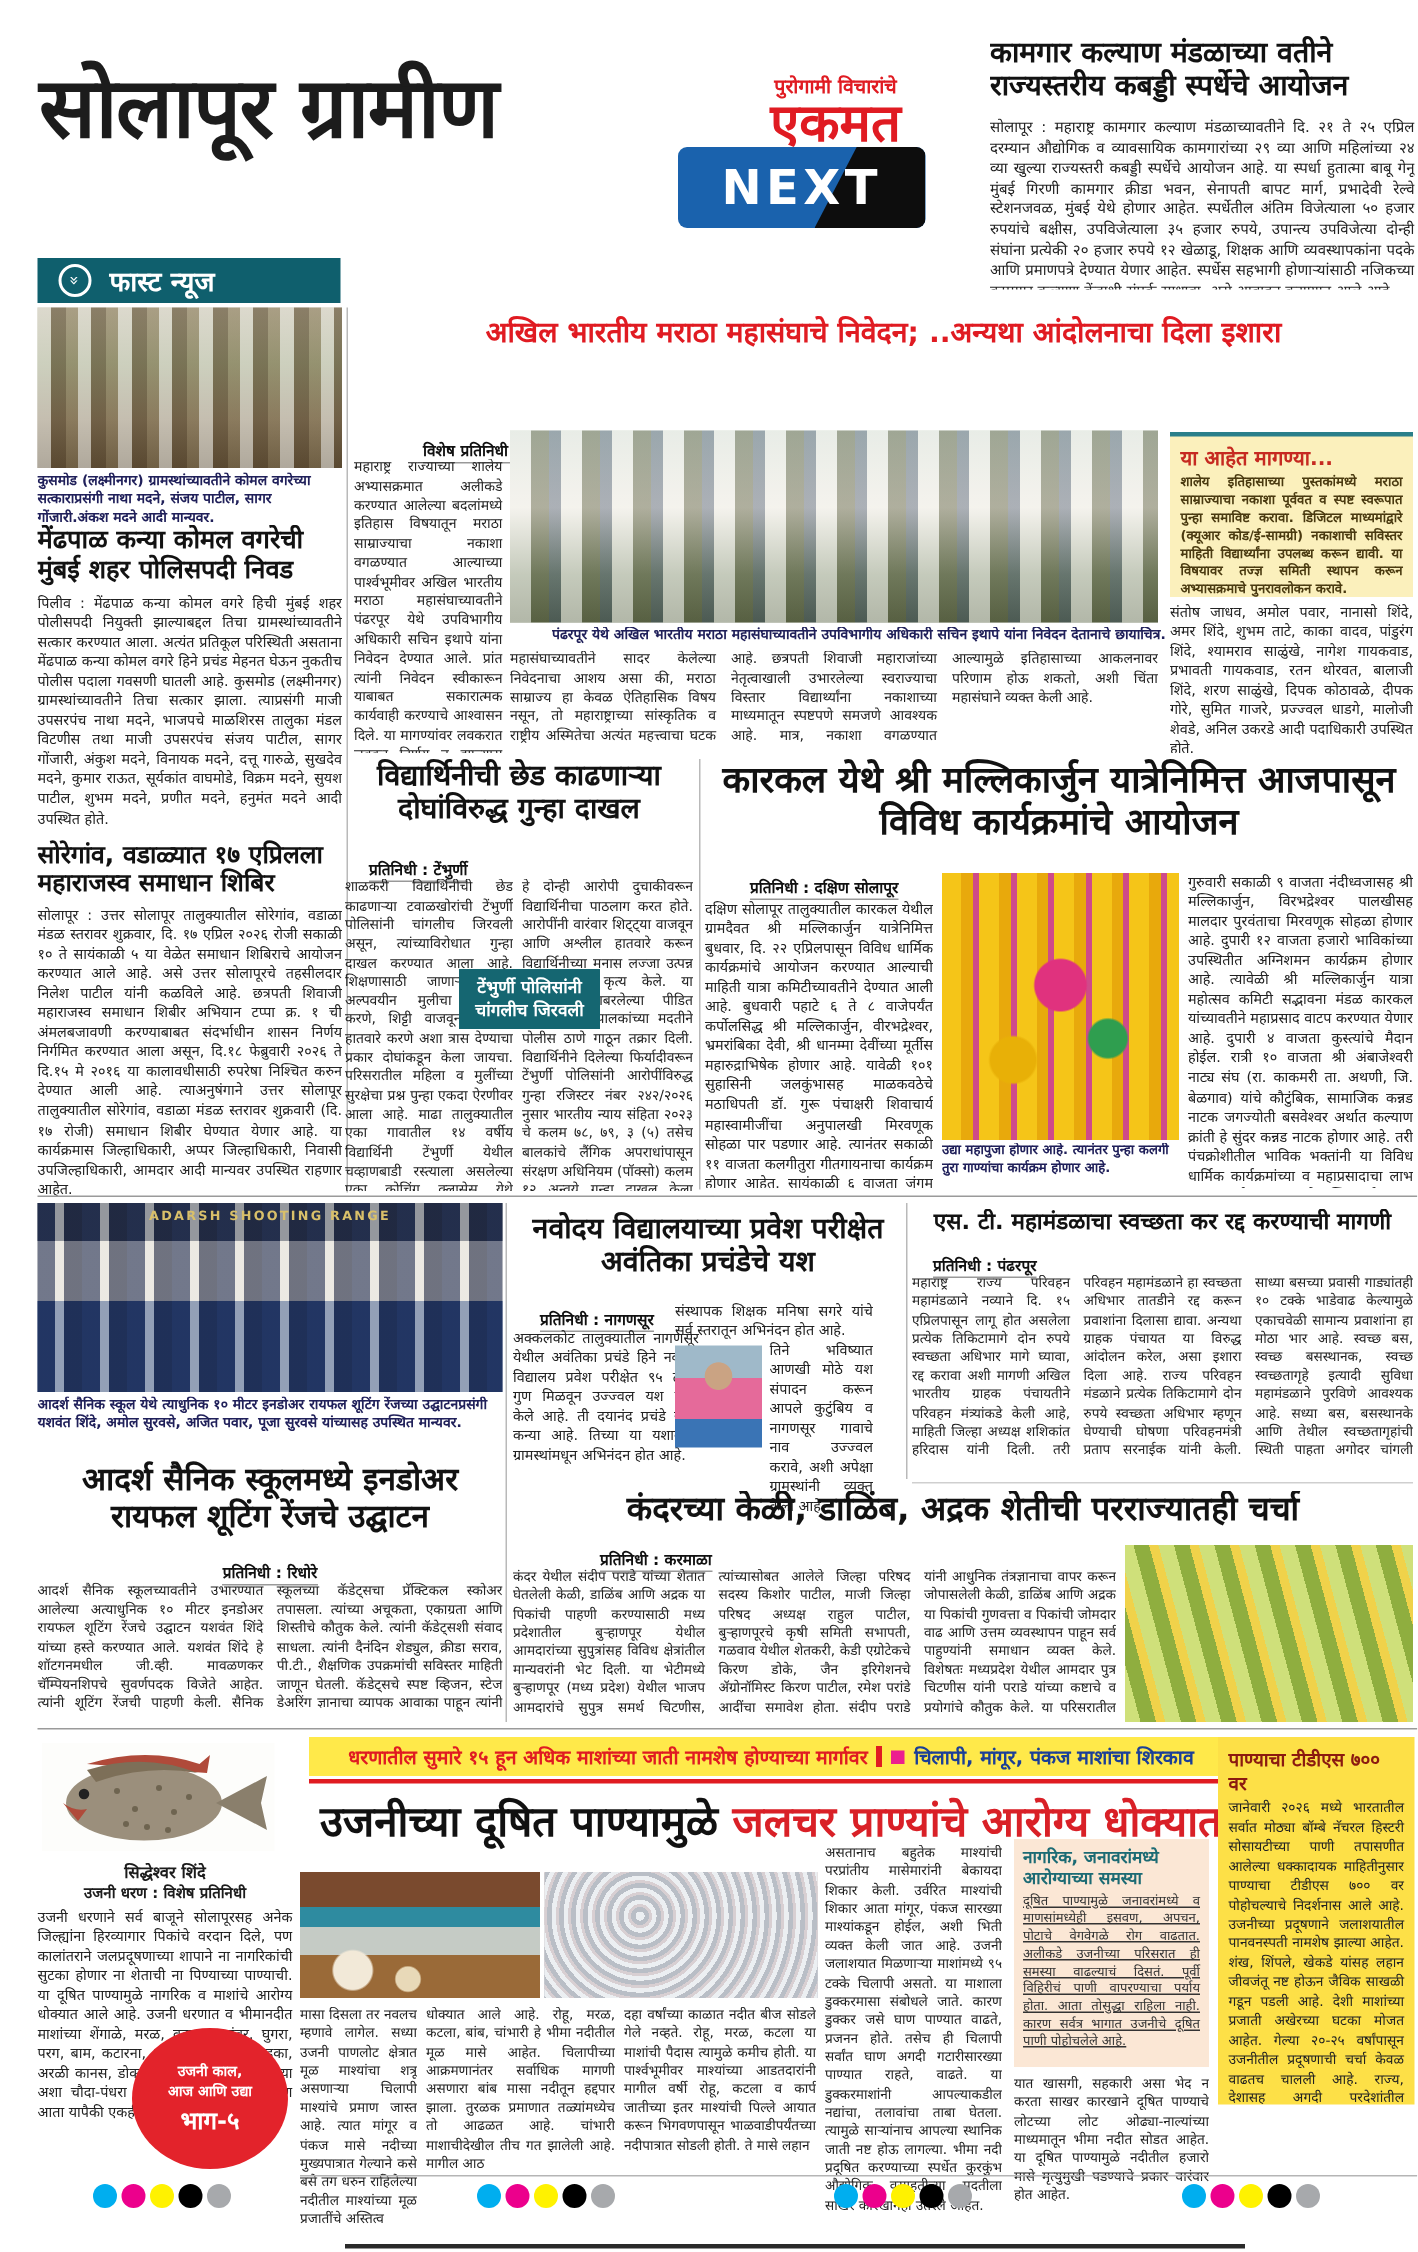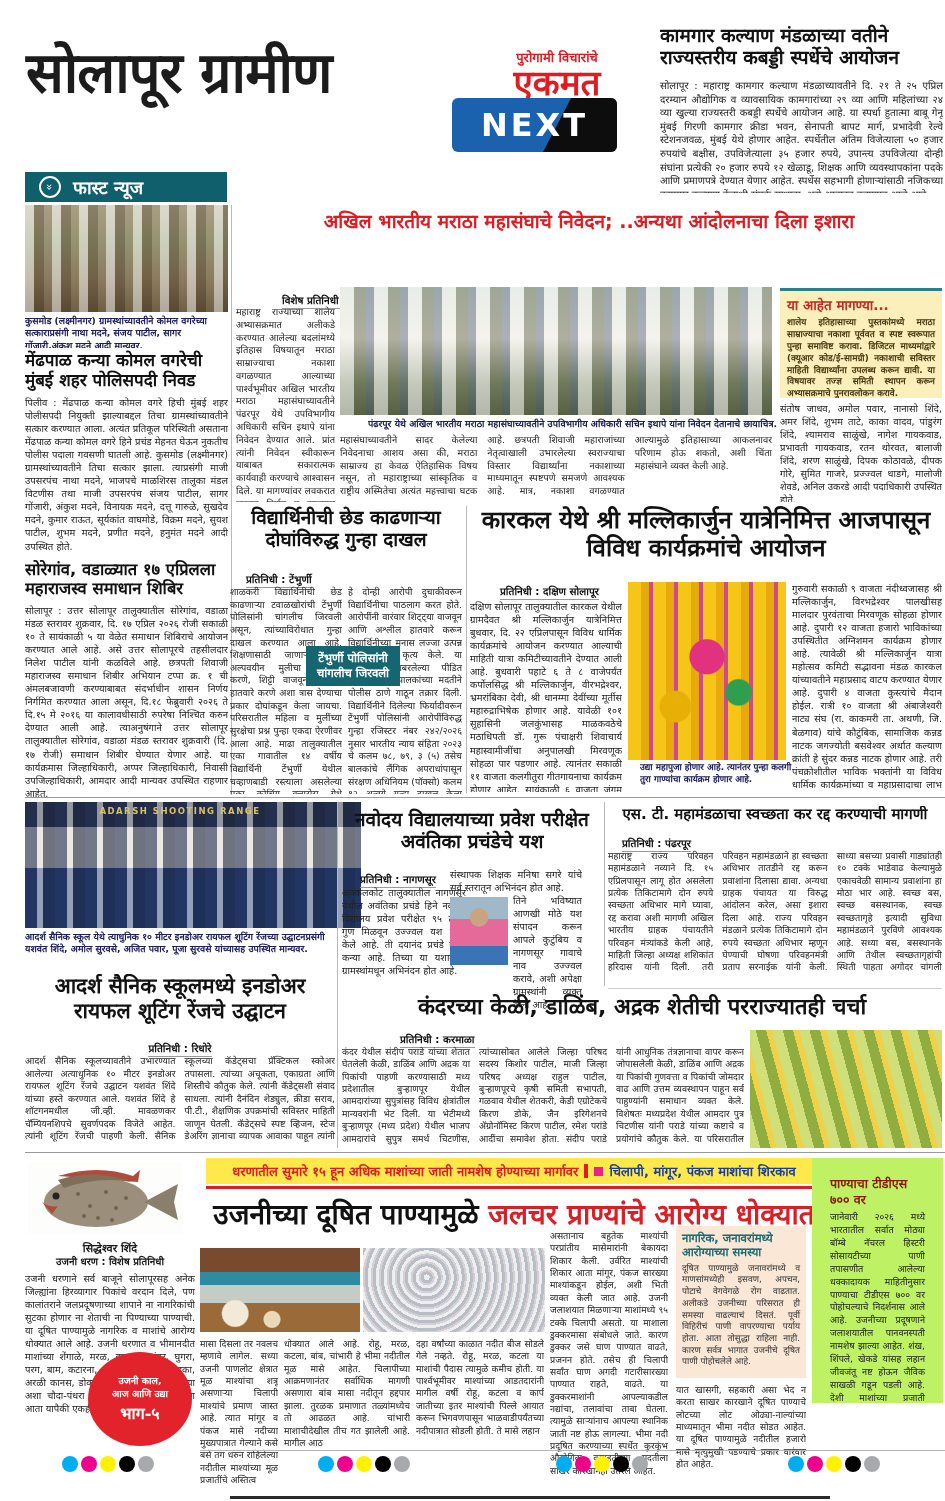--- a/index.html
+++ b/index.html
@@ -106,25 +106,25 @@
   <div class="abs body-txt" style="left:348px;top:586px;width:114px;height:208px;font-size:9.3px;">हे दोन्ही आरोपी दुचाकीवरून विद्यार्थिनीचा पाठलाग करत होते. आरोपींनी वारंवार शिट्ट्या वाजवून आणि अश्लील हातवारे करून विद्यार्थिनीच्या मनास लज्जा उत्पन्न होईल, असे कृत्य केले. या प्रकारामुळे घाबरलेल्या पीडित मुलीने अखेर पालकांच्या मदतीने पोलीस ठाणे गाठून तक्रार दिली. विद्यार्थिनीने दिलेल्या फिर्यादीवरून टेंभुर्णी पोलिसांनी आरोपींविरुद्ध गुन्हा रजिस्टर नंबर २४२/२०२६ नुसार भारतीय न्याय संहिता २०२३ चे कलम ७८, ७९, ३ (५) तसेच बालकांचे लैंगिक अपराधांपासून संरक्षण अधिनियम (पॉक्सो) कलम १२ अन्वये गुन्हा दाखल केला आहे. सदर गुन्ह्याचा अधिक तपास सोलापूर ग्रामीण पोलीस अधीक्षक यांच्या मार्गदर्शनाखाली सहाय्यक पोलीस निरीक्षक गणेश चौधरी हे करत आहेत. भरस्त्यात विद्यार्थिनींचा पाठलाग करणाऱ्या या टवाळखोरांवर पोलिसांनी कडक कारवाई करावी, अशी मागणी पालकांमधून होत आहे.</div>
   <div class="abs b ctr" style="left:306px;top:646px;width:88px;padding:5px 3px;background:#156671;color:#fff;font-size:11.5px;line-height:1.3;z-index:2;">टेंभुर्णी पोलिसांनी चांगलीच जिरवली</div>
   <div class="abs vrule" style="left:466px;top:506px;height:287px;"></div>
 
   <div class="abs hl ctr clip" style="left:470px;top:506px;width:472px;height:70px;font-size:24px;">कारकल येथे श्री मल्लिकार्जुन यात्रेनिमित्त आजपासून विविध कार्यक्रमांचे आयोजन</div>
   <div class="abs" style="left:500px;top:580px;">
     <span class="byline">प्रतिनिधी : दक्षिण सोलापूर</span>
   </div>
   <div class="abs body-txt" style="left:470px;top:600px;width:152px;height:192px;">दक्षिण सोलापूर तालुक्यातील कारकल येथील ग्रामदैवत श्री मल्लिकार्जुन यात्रेनिमित्त बुधवार, दि. २२ एप्रिलपासून विविध धार्मिक कार्यक्रमांचे आयोजन करण्यात आल्याची माहिती यात्रा कमिटीच्यावतीने देण्यात आली आहे. बुधवारी पहाटे ६ ते ८ वाजेपर्यंत कर्पोलसिद्ध श्री मल्लिकार्जुन, वीरभद्रेश्वर, भ्रमरांबिका देवी, श्री धानम्मा देवींच्या मूर्तीस महारुद्राभिषेक होणार आहे. यावेळी १०१ सुहासिनी जलकुंभासह माळकवठेचे मठाधिपती डॉ. गुरू पंचाक्षरी शिवाचार्य महास्वामीजींचा अनुपालखी मिरवणूक सोहळा पार पडणार आहे. त्यानंतर सकाळी ११ वाजता कलगीतुरा गीतगायनाचा कार्यक्रम होणार आहेत. सायंकाळी ६ वाजता जंगम महास्वामीजींना महाप्रसाद, रात्री ११ वाजता सदर वाशिंग मिरवणूकीने देवालयात</div>
   <div class="abs ph ph-deity" style="left:628px;top:582px;width:158px;height:178px;"></div>
-  <div class="abs cap-txt" style="left:628px;top:762px;width:158px;height:28px;font-size:8.8px;margin-left:12px;">उद्या महापुजा होणार आहे. त्यानंतर पुन्हा कलगी तुरा गाण्यांचा कार्यक्रम होणार आहे.</div>
+  <div class="abs cap-txt" style="left:628px;top:762px;width:158px;height:28px;font-size:8.8px;">उद्या महापुजा होणार आहे. त्यानंतर पुन्हा कलगी तुरा गाण्यांचा कार्यक्रम होणार आहे.</div>
   <div class="abs body-txt" style="left:792px;top:582px;width:150px;height:210px;">गुरुवारी सकाळी ९ वाजता नंदीध्वजासह श्री मल्लिकार्जुन, विरभद्रेश्वर पालखीसह मालदार पुरवंताचा मिरवणूक सोहळा होणार आहे. दुपारी १२ वाजता हजारो भाविकांच्या उपस्थितीत अग्निशमन कार्यक्रम होणार आहे. त्यावेळी श्री मल्लिकार्जुन यात्रा महोत्सव कमिटी सद्भावना मंडळ कारकल यांच्यावतीने महाप्रसाद वाटप करण्यात येणार आहे. दुपारी ४ वाजता कुस्त्यांचे मैदान होईल. रात्री १० वाजता श्री अंबाजेश्वरी नाट्य संघ (रा. काकमरी ता. अथणी, जि. बेळगाव) यांचे कौटुंबिक, सामाजिक कन्नड नाटक जगज्योती बसवेश्वर अर्थात कल्याण क्रांती हे सुंदर कन्नड नाटक होणार आहे. तरी पंचक्रोशीतील भाविक भक्तांनी या विविध धार्मिक कार्यक्रमांच्या व महाप्रसादाचा लाभ घ्यावा, असे आवाहन श्री मल्लिकार्जुन यात्रा कमिटी व ग्रामस्थ यांनी केले आहे.</div>
   <div class="abs hrule" style="left:25px;top:797px;width:920px;"></div>
 
-  <div class="abs ph ph-shoot" style="left:25px;top:802px;width:336px;height:126px;">
+  <div class="abs ph ph-shoot" style="left:25px;top:802px;width:310px;height:126px;">
     <div class="abs b ctr" style="left:0;top:4px;width:310px;color:#d9c06a;font-size:8.5px;letter-spacing:1.5px;">ADARSH SHOOTING RANGE</div>
   </div>
   <div class="abs cap-txt" style="left:25px;top:931px;width:310px;height:40px;">आदर्श सैनिक स्कूल येथे त्याधुनिक १० मीटर इनडोअर रायफल शूटिंग रेंजच्या उद्घाटनप्रसंगी यशवंत शिंदे, अमोल सुरवसे, अजित पवार, पूजा सुरवसे यांच्यासह उपस्थित मान्यवर.</div>
   <div class="abs hl ctr clip" style="left:25px;top:974px;width:310px;height:60px;font-size:21px;">आदर्श सैनिक स्कूलमध्ये इनडोअर रायफल शूटिंग रेंजचे उद्घाटन</div>
   <div class="abs ctr" style="left:25px;top:1037px;width:310px;">
     <span class="byline">प्रतिनिधी : रिधोरे</span>
   </div>
   <div class="abs body-txt" style="left:25px;top:1055px;width:310px;height:93px;column-count:2;column-gap:9px;font-size:9.2px;">आदर्श सैनिक स्कूलच्यावतीने उभारण्यात आलेल्या अत्याधुनिक १० मीटर इनडोअर रायफल शूटिंग रेंजचे उद्घाटन यशवंत शिंदे यांच्या हस्ते करण्यात आले. यशवंत शिंदे हे शॉटगनमधील जी.व्ही. मावळणकर चॅम्पियनशिपचे सुवर्णपदक विजेते आहेत. त्यांनी शूटिंग रेंजची पाहणी केली. सैनिक स्कूलच्या कॅडेट्सचा प्रॅक्टिकल स्कोअर तपासला. त्यांच्या अचूकता, एकाग्रता आणि शिस्तीचे कौतुक केले. त्यांनी कॅडेट्सशी संवाद साधला. त्यांनी दैनंदिन शेड्युल, क्रीडा सराव, पी.टी., शैक्षणिक उपक्रमांची सविस्तर माहिती जाणून घेतली. कॅडेट्सचे स्पष्ट व्हिजन, स्टेज डेअरिंग ज्ञानाचा व्यापक आवाका पाहून त्यांनी विशेष समाधान व्यक्त केले. याप्रसंगी संस्थाध्यक्ष अमोल सुरवसे, अजित पवार, सचिव दयानंद सुरवसे, एम.डी. सुरवसे, हरिश्चंद्र कांबळे, सिद्धेश्वर पाटील, प्राचार्य डॉ. राऊत, कोच आकाश गुजरे, क्रांती आदी मान्यवर उपस्थित होते.</div>
   <div class="abs vrule" style="left:337px;top:802px;height:346px;"></div>
 
@@ -198,25 +198,25 @@
   <div class="abs ph ph-pipes" style="left:200px;top:1248px;width:160px;height:84px;"></div>
   <div class="abs ph ph-deadfish" style="left:363px;top:1248px;width:182px;height:84px;"></div>
 
   <div class="abs body-txt" style="left:200px;top:1338px;width:78px;height:154px;font-size:9.1px;">मासा दिसला तर नवलच म्हणावे लागेल. सध्या उजनी पाणलोट क्षेत्रात मूळ माश्यांचा शत्रू असणाऱ्या चिलापी माश्यांचे प्रमाण जास्त आहे. त्यात मांगूर व पंकज मासे नदीच्या मुख्यपात्रात गेल्याने कसे बसे तग धरुन राहिलेल्या नदीतील माश्यांच्या मूळ प्रजातींचे अस्तित्व</div>
   <div class="abs body-txt" style="left:284px;top:1338px;width:126px;height:154px;font-size:9.1px;">धोक्यात आले आहे. रोहू, मरळ, कटला, बांब, चांभारी हे भीमा नदीतील मूळ मासे आहेत. चिलापीच्या आक्रमणानंतर सर्वाधिक मागणी असणारा बांब मासा नदीतून हद्दपार झाला. तुरळक प्रमाणात तळ्यांमध्येच तो आढळत आहे. चांभारी माशाचीदेखील तीच गत झालेली आहे. मागील आठ</div>
   <div class="abs body-txt" style="left:416px;top:1338px;width:128px;height:154px;font-size:9.1px;">दहा वर्षांच्या काळात नदीत बीज सोडले गेले नव्हते. रोहू, मरळ, कटला या माशांची पैदास त्यामुळे कमीच होती. या पार्श्वभूमीवर माश्यांच्या आडतदारांनी मागील वर्षी रोहू, कटला व कार्प जातीच्या इतर माश्यांची पिल्ले आयात करून भिगवणपासून भाळवाडीपर्यंतच्या नदीपात्रात सोडली होती. ते मासे लहान</div>
   <div class="abs body-txt" style="left:550px;top:1230px;width:118px;height:262px;font-size:9.1px;">असतानाच बहुतेक माश्यांची परप्रांतीय मासेमारांनी बेकायदा शिकार केली. उर्वरित माश्यांची शिकार आता मांगूर, पंकज सारख्या माश्यांकडून होईल, अशी भिती व्यक्त केली जात आहे. उजनी जलाशयात मिळणाऱ्या माशांमध्ये ९५ टक्के चिलापी असतो. या माशाला डुक्करमासा संबोधले जाते. कारण डुक्कर जसे घाण पाण्यात वाढते, प्रजनन होते. तसेच ही चिलापी सर्वांत घाण अगदी गटारीसारख्या पाण्यात राहते, वाढते. या डुक्करमाशांनी आपल्याकडील नद्यांचा, तलावांचा ताबा घेतला. त्यामुळे साऱ्यांनाच आपल्या स्थानिक जाती नष्ट होऊ लागल्या. भीमा नदी प्रदूषित करण्याच्या स्पर्धेत कुरकुंभ औद्योगिक वसाहतीच्या मदतीला साखर कारखानेही उतरले आहेत.</div>
 
   <div class="abs box-pad" style="left:676px;top:1226px;width:130px;height:152px;background:#fbe7d5;padding:6px;overflow:hidden;">
     <div class="b" style="font-size:11.5px;color:#1c6b74;line-height:1.2;margin-bottom:3px;">नागरिक, जनावरांमध्ये आरोग्याच्या समस्या</div>
-    <div class="just" style="font-size:8.7px;line-height:1.35;color:#333;">दूषित पाण्यामुळे जनावरांमध्ये व माणसांमध्येही इसवण, अपचन, पोटाचे वेगवेगळे रोग वाढतात. अलीकडे उजनीच्या परिसरात ही समस्या वाढल्याचं दिसतं. पूर्वी विहिरीचं पाणी वापरण्याचा पर्याय होता. आता तोसुद्धा राहिला नाही. कारण सर्वत्र भागात उजनीचे दूषित पाणी पोहोचलेले आहे.</div>
+    <div class="just" style="font-size:8.7px;line-height:1.35;color:#333;text-decoration:underline;">दूषित पाण्यामुळे जनावरांमध्ये व माणसांमध्येही इसवण, अपचन, पोटाचे वेगवेगळे रोग वाढतात. अलीकडे उजनीच्या परिसरात ही समस्या वाढल्याचं दिसतं. पूर्वी विहिरीचं पाणी वापरण्याचा पर्याय होता. आता तोसुद्धा राहिला नाही. कारण सर्वत्र भागात उजनीचे दूषित पाणी पोहोचलेले आहे.</div>
   </div>
   <div class="abs body-txt" style="left:676px;top:1384px;width:130px;height:108px;font-size:9.1px;">यात खासगी, सहकारी असा भेद न करता साखर कारखाने दूषित पाण्याचे लोटच्या लोट ओढ्या-नाल्यांच्या माध्यमातून भीमा नदीत सोडत आहेत. या दूषित पाण्यामुळे नदीतील हजारो मासे मृत्युमुखी पडण्याचे प्रकार वारंवार होत आहेत.</div>
 
-  <div class="abs box-pad" style="left:812px;top:1158px;width:131px;height:245px;background:#bef264;padding:18px;overflow:hidden;">
+  <div class="abs box-pad" style="left:812px;top:1158px;width:131px;height:245px;background:#fde047;padding:7px;overflow:hidden;">
     <div class="b" style="font-size:12.5px;color:#8b1a10;line-height:1.25;margin-bottom:4px;">पाण्याचा टीडीएस ७०० वर</div>
     <div class="just" style="font-size:9.2px;line-height:1.4;color:#222;">जानेवारी २०२६ मध्ये भारतातील सर्वात मोठ्या बॉम्बे नॅचरल हिस्टरी सोसायटीच्या पाणी तपासणीत आलेल्या धक्कादायक माहितीनुसार पाण्याचा टीडीएस ७०० वर पोहोचल्याचे निदर्शनास आले आहे. उजनीच्या प्रदूषणाने जलाशयातील पानवनस्पती नामशेष झाल्या आहेत. शंख, शिंपले, खेकडे यांसह लहान जीवजंतू नष्ट होऊन जैविक साखळी गडून पडली आहे. देशी माशांच्या प्रजाती अखेरच्या घटका मोजत आहेत. गेल्या २०-२५ वर्षांपासून उजनीतील प्रदूषणाची चर्चा केवळ वाढतच चालली आहे. राज्य, देशासह अगदी परदेशांतील आंतरराष्ट्रीय जलतज्ज्ञ शास्त्रज्ञांनीदेखील उजनीच्या प्रदूषित पाण्याविषयी चिंता व्यक्त केली आहे.</div>
   </div>
 
   <div class="abs hrule" style="left:200px;top:1450px;width:745px;background:#b5b5b5;"></div>
   <div class="abs" style="left:62px;top:1456px;">
     <span class="dot" style="background:#00AEEF;"></span><span class="dot" style="background:#EC008C;"></span><span class="dot" style="background:#FFF200;"></span><span class="dot" style="background:#000;"></span><span class="dot" style="background:#A7A9AC;"></span>
   </div>
   <div class="abs" style="left:318px;top:1456px;">
     <span class="dot" style="background:#00AEEF;"></span><span class="dot" style="background:#EC008C;"></span><span class="dot" style="background:#FFF200;"></span><span class="dot" style="background:#000;"></span><span class="dot" style="background:#A7A9AC;"></span>

